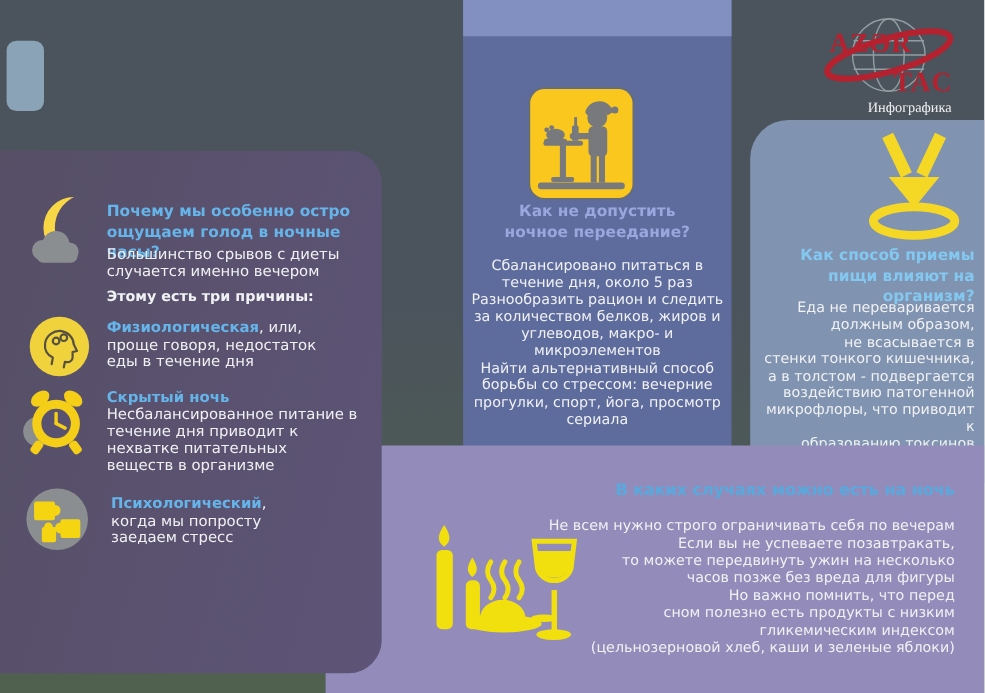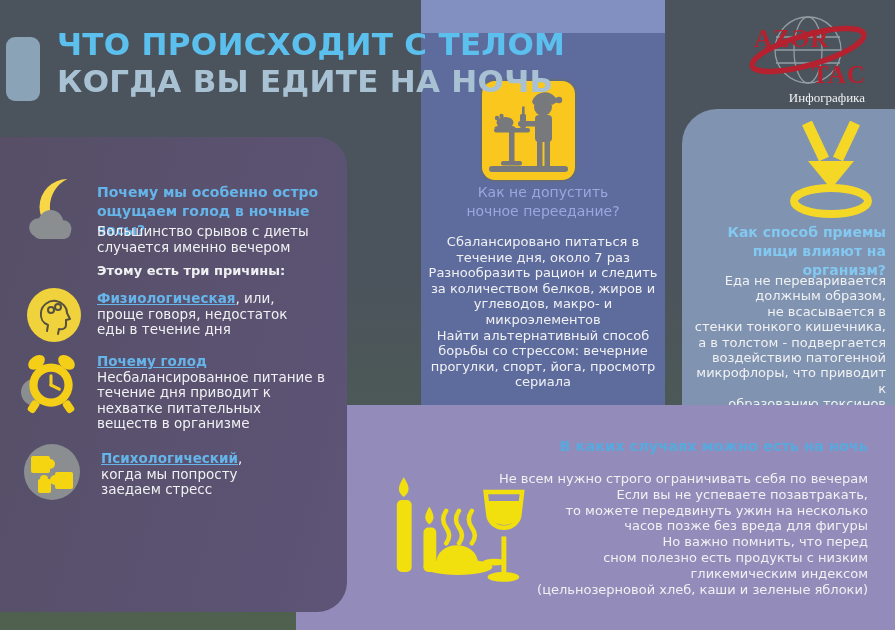--- a/index.html
+++ b/index.html
@@ -15,62 +15,58 @@
   #title-line-1{color:var(--title-line1);}
   #title-line-2{color:var(--title-line2);}
   
   #logo{left:744px;top:10px;width:145px;height:100px;z-index:6;}
   #logo-subtitle{position:absolute;right:24px;top:80px;color:var(--text-white);font-size:13px;font-family:Liberation Serif, serif;}
   
   #center-column{left:421px;top:0;width:244px;height:630px;background:var(--blue-column);z-index:2;}
   #column-cap{left:0;top:0;width:244px;height:33px;background:var(--blue-cap);}
   #snack-icon-box{left:61px;top:81px;width:93px;height:99px;border-radius:13px;background:var(--accent-gold);
     box-shadow:0 0 0 2px rgba(120,110,40,.25);}
-  #center-heading{left:0;top:183px;width:244px;text-align:center;font-weight:normal;font-size:14px;line-height:19px;color:var(--heading-periwinkle);}
+  #center-heading{left:0;top:183px;width:244px;text-align:center;font-weight:bold;font-size:14px;line-height:19px;color:var(--heading-periwinkle);}
   #center-body{left:2px;top:234px;width:240px;text-align:center;font-size:13px;line-height:15.6px;color:var(--text-white);}
   
   #right-panel{left:682px;top:109px;width:213px;height:330px;border-top-left-radius:35px;background:var(--right-panel);z-index:3;}
   #impact-arrow{left:100px;top:12px;width:100px;height:100px;}
   #right-heading{left:4px;top:114px;right:9px;text-align:right;font-weight:bold;font-size:14px;line-height:19px;color:var(--heading-lightblue);}
   #right-body{left:4px;top:164px;right:9px;text-align:right;font-size:13px;line-height:15.4px;color:var(--text-white);}
   
   #bottom-panel{left:296px;top:405px;width:599px;height:225px;border-top-left-radius:35px;background:var(--lavender-panel);z-index:4;}
   #bottom-heading{right:27px;top:33px;text-align:right;font-weight:bold;font-size:14.5px;color:var(--heading-bottom);}
   #bottom-body{left:180px;top:66px;right:27px;text-align:right;font-size:13px;line-height:15.8px;color:var(--text-white);}
   #dinner-icon{left:88px;top:70px;width:148px;height:114px;}
   
   #left-panel{left:0;top:137px;width:347px;height:475px;border-radius:0 30px 30px 0;
     background:linear-gradient(105deg,var(--purple-a),var(--purple-b));z-index:5;}
   .lp-text{left:97px;width:244px;color:var(--text-white);font-size:13.5px;line-height:15.6px;}
   .lp-head{color:var(--heading-blue);font-weight:bold;font-size:14px;line-height:19px;}
-  .lead{color:var(--heading-blue);font-weight:bold;text-decoration:underline;}
+  .lead{color:var(--heading-blue);font-weight:bold;}
   #intro-heading{left:97px;top:46px;width:248px;}
   #intro-body{top:87px;}
   #causes-label{left:97px;top:126px;width:244px;color:var(--text-white);font-weight:bold;font-size:13px;}
   #moon-icon{left:25px;top:40px;width:62px;height:64px;}
   #brain-icon{left:26px;top:150px;width:56px;height:56px;}
   #clock-icon{left:19px;top:214px;width:64px;height:64px;}
   #puzzle-icon{left:22px;top:305px;width:60px;height:60px;}
   #cause1-text{top:154px;}
   #cause2-text{top:217px;}
   #cause3-text{top:310px;}
   svg{display:block;}
   text{user-select:none;}
 </style>
 </head>
 <body>
 
 <div id="canvas">
 
   <div id="decor-tab" class="abs"></div>
 
-  <div id="page-title" class="abs">
-    <div id="title-line-1">ЧТО ПРОИСХОДИТ С ТЕЛОМ</div>
-    <div id="title-line-2">КОГДА ВЫ ЕДИТЕ НА НОЧЬ</div>
-  </div>
 
   <div id="logo" class="abs">
     <svg width="145" height="80" viewBox="0 0 145 80">
       <g stroke="#9aa5ab" stroke-width="1.3" fill="none" opacity="0.9">
         <circle cx="64" cy="40" r="33"></circle>
         <ellipse cx="64" cy="40" rx="14" ry="33"></ellipse>
         <path d="M32 27 h64 M31 40 h66 M32 53 h64"></path>
       </g>
       <ellipse cx="64" cy="40" rx="58" ry="15" fill="none" stroke="#b5212e" stroke-width="5.5" transform="rotate(-16 64 40)"></ellipse>
       <text x="10" y="37" font-family="'Liberation Serif','DejaVu Serif',serif" font-weight="bold" font-size="25" fill="#b5212e" letter-spacing="1">AZƏR</text>
@@ -100,21 +96,21 @@
           <ellipse cx="23" cy="41.5" rx="8.5" ry="5.5"></ellipse>
           <ellipse cx="23" cy="46.5" rx="10.5" ry="2.2"></ellipse>
           <circle cx="15" cy="37" r="2.2"></circle>
             <circle cx="19.5" cy="35" r="2.2"></circle>
         </g>
       </svg>
     </div>
     <div id="center-heading" class="abs prelines">Как не допустить
 ночное переедание?</div>
     <div id="center-body" class="abs prelines">Сбалансировано питаться в
-течение дня, около 7 раз
+течение дня, около 5 раз
 Разнообразить рацион и следить
 за количеством белков, жиров и
 углеводов, макро- и
 микроэлементов
 Найти альтернативный способ
 борьбы со стрессом: вечерние
 прогулки, спорт, йога, просмотр
 сериала</div>
   </div>
 
@@ -208,21 +204,21 @@
         <circle cx="31" cy="33" r="21"></circle>
         <rect x="10" y="48" width="8" height="12" rx="3" transform="rotate(35 14 54)"></rect>
         <rect x="44" y="48" width="8" height="12" rx="3" transform="rotate(-35 48 54)"></rect>
       </g>
       <circle cx="31" cy="33" r="13" fill="#595170"></circle>
       <g stroke="#f5ce18" stroke-width="3" stroke-linecap="round">
         <path d="M31 33 V24"></path>
           <path d="M31 33 L39 37"></path>
       </g>
     </svg>
-    <p id="cause2-text" class="abs lp-text prelines" style="margin:0"><span class="lead">Почему голод</span><span>
+    <p id="cause2-text" class="abs lp-text prelines" style="margin:0"><span class="lead">Скрытый ночь</span><span>
 Несбалансированное питание в
 течение дня приводит к
 нехватке питательных
 веществ в организме</span></p>
 
     <svg id="puzzle-icon" class="abs" width="60" height="60" viewBox="0 0 60 60">
       <circle cx="30" cy="30" r="28" fill="#8b8e90"></circle>
       <g fill="#f5d512">
         <rect x="9" y="14" width="19" height="17" rx="2"></rect>
           <circle cx="28" cy="22" r="5"></circle>

